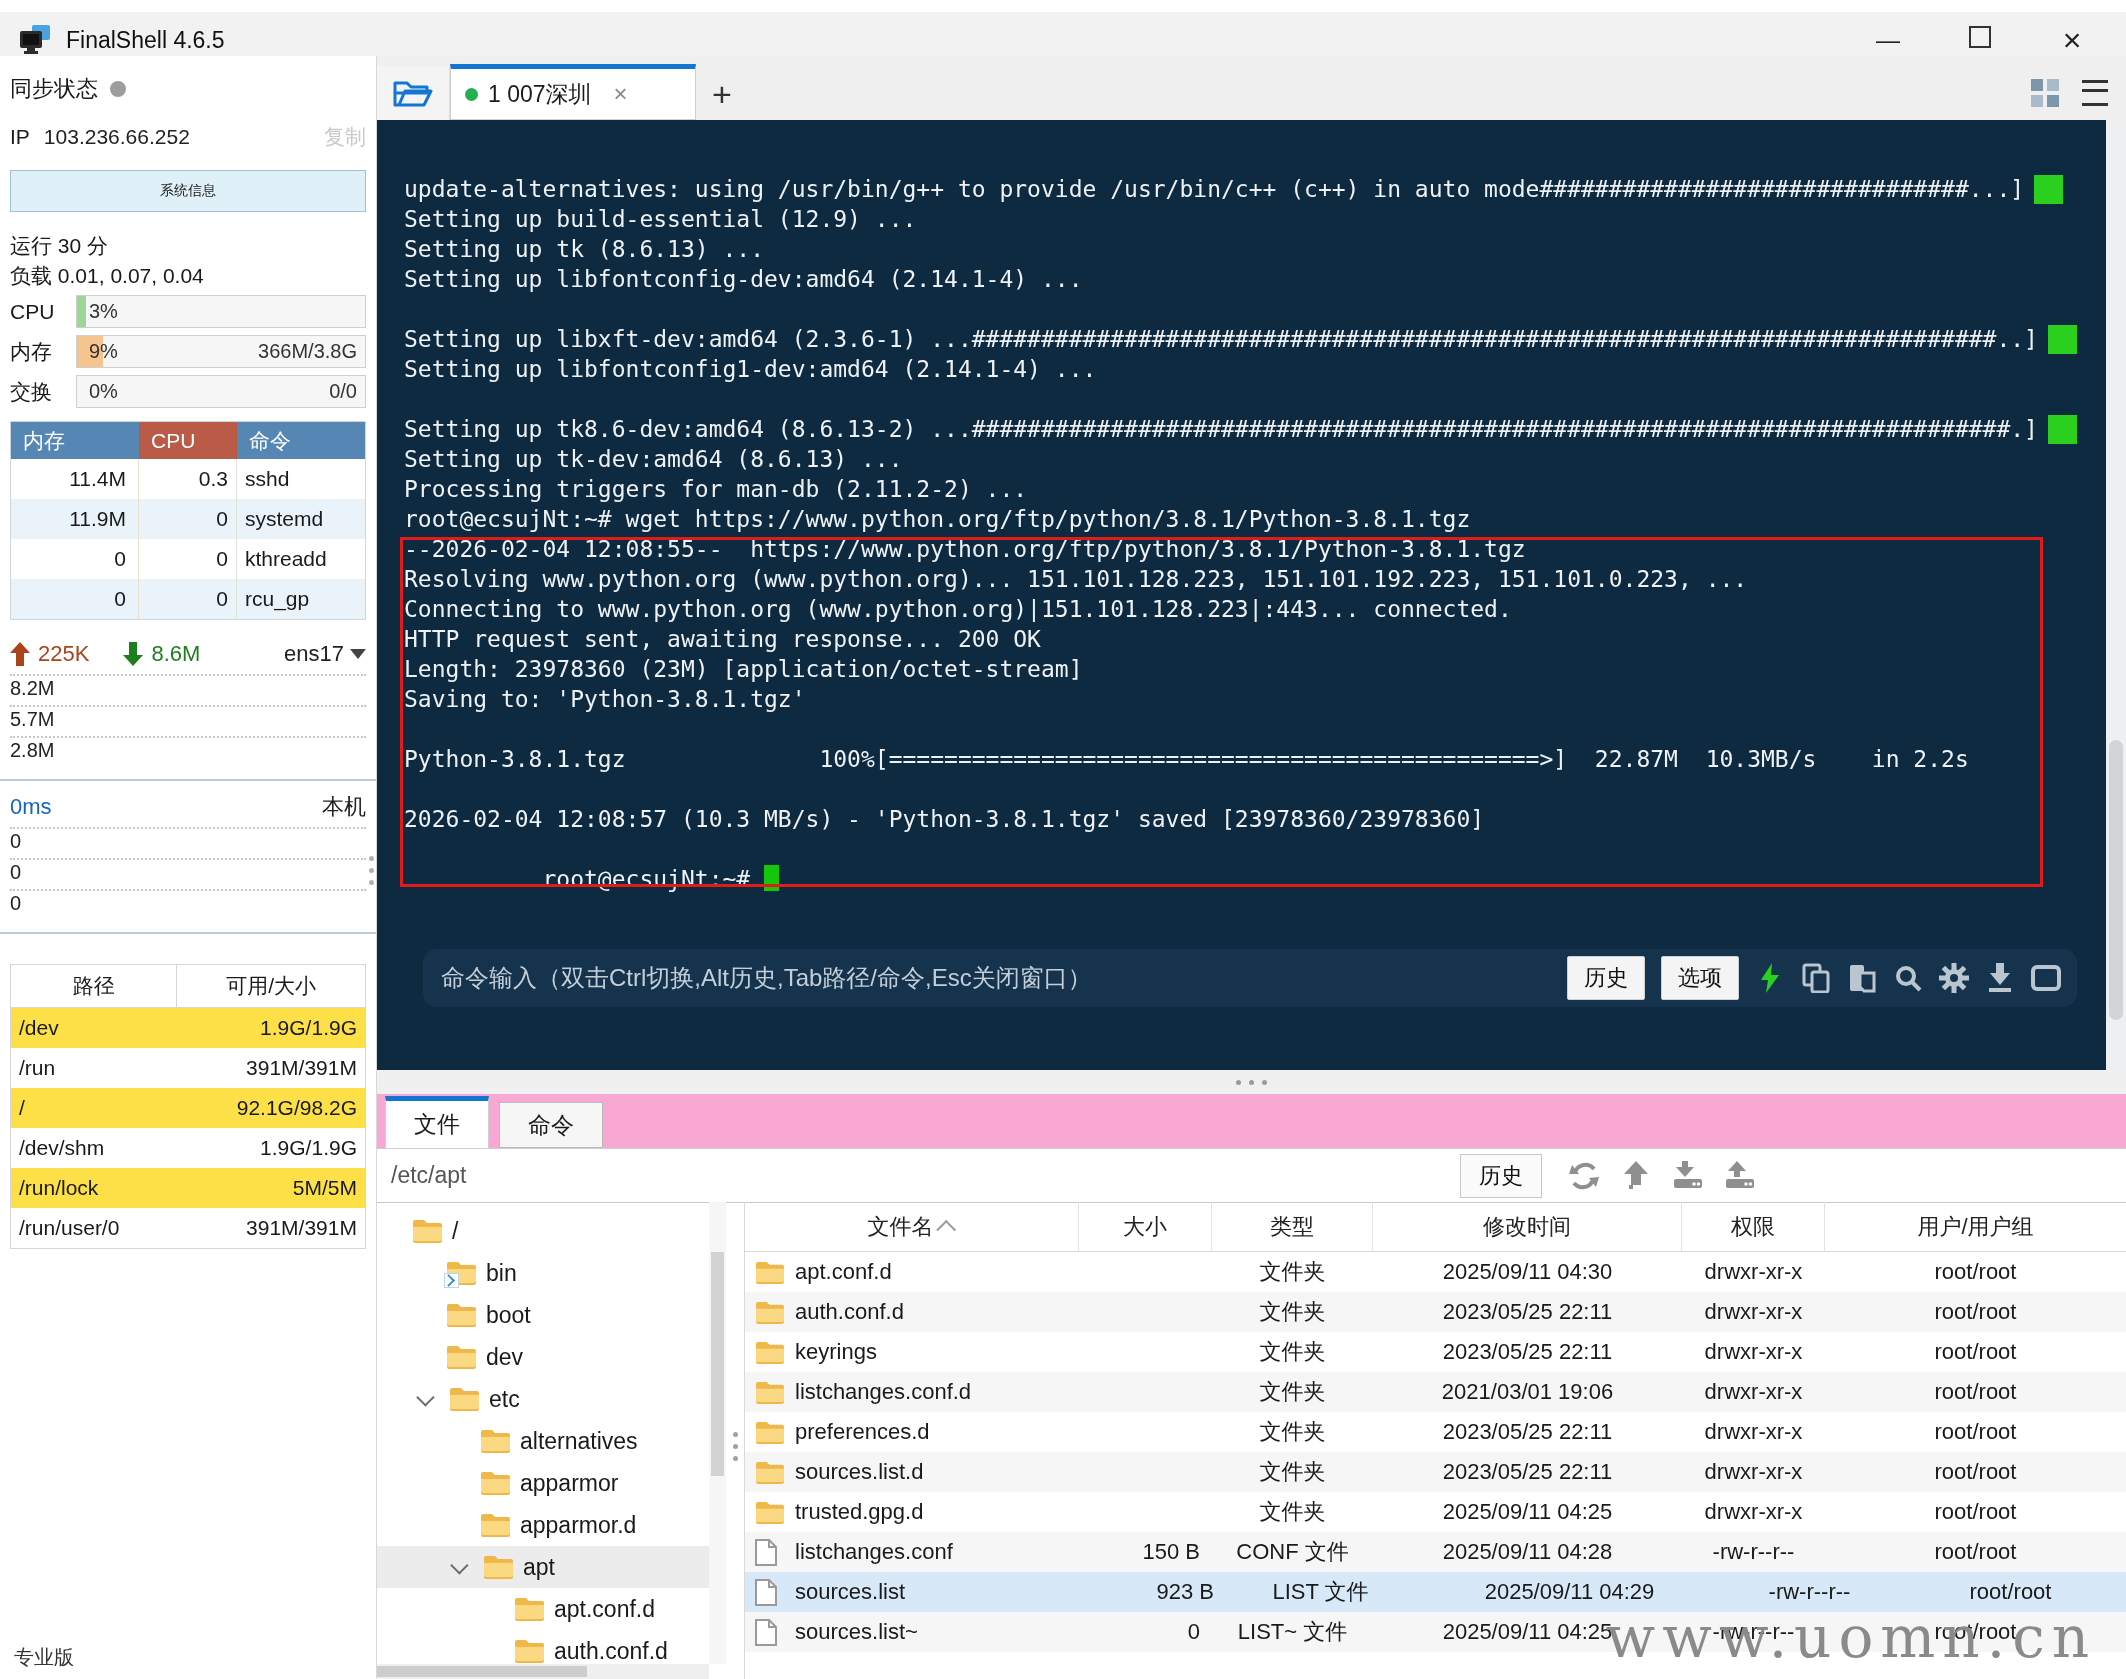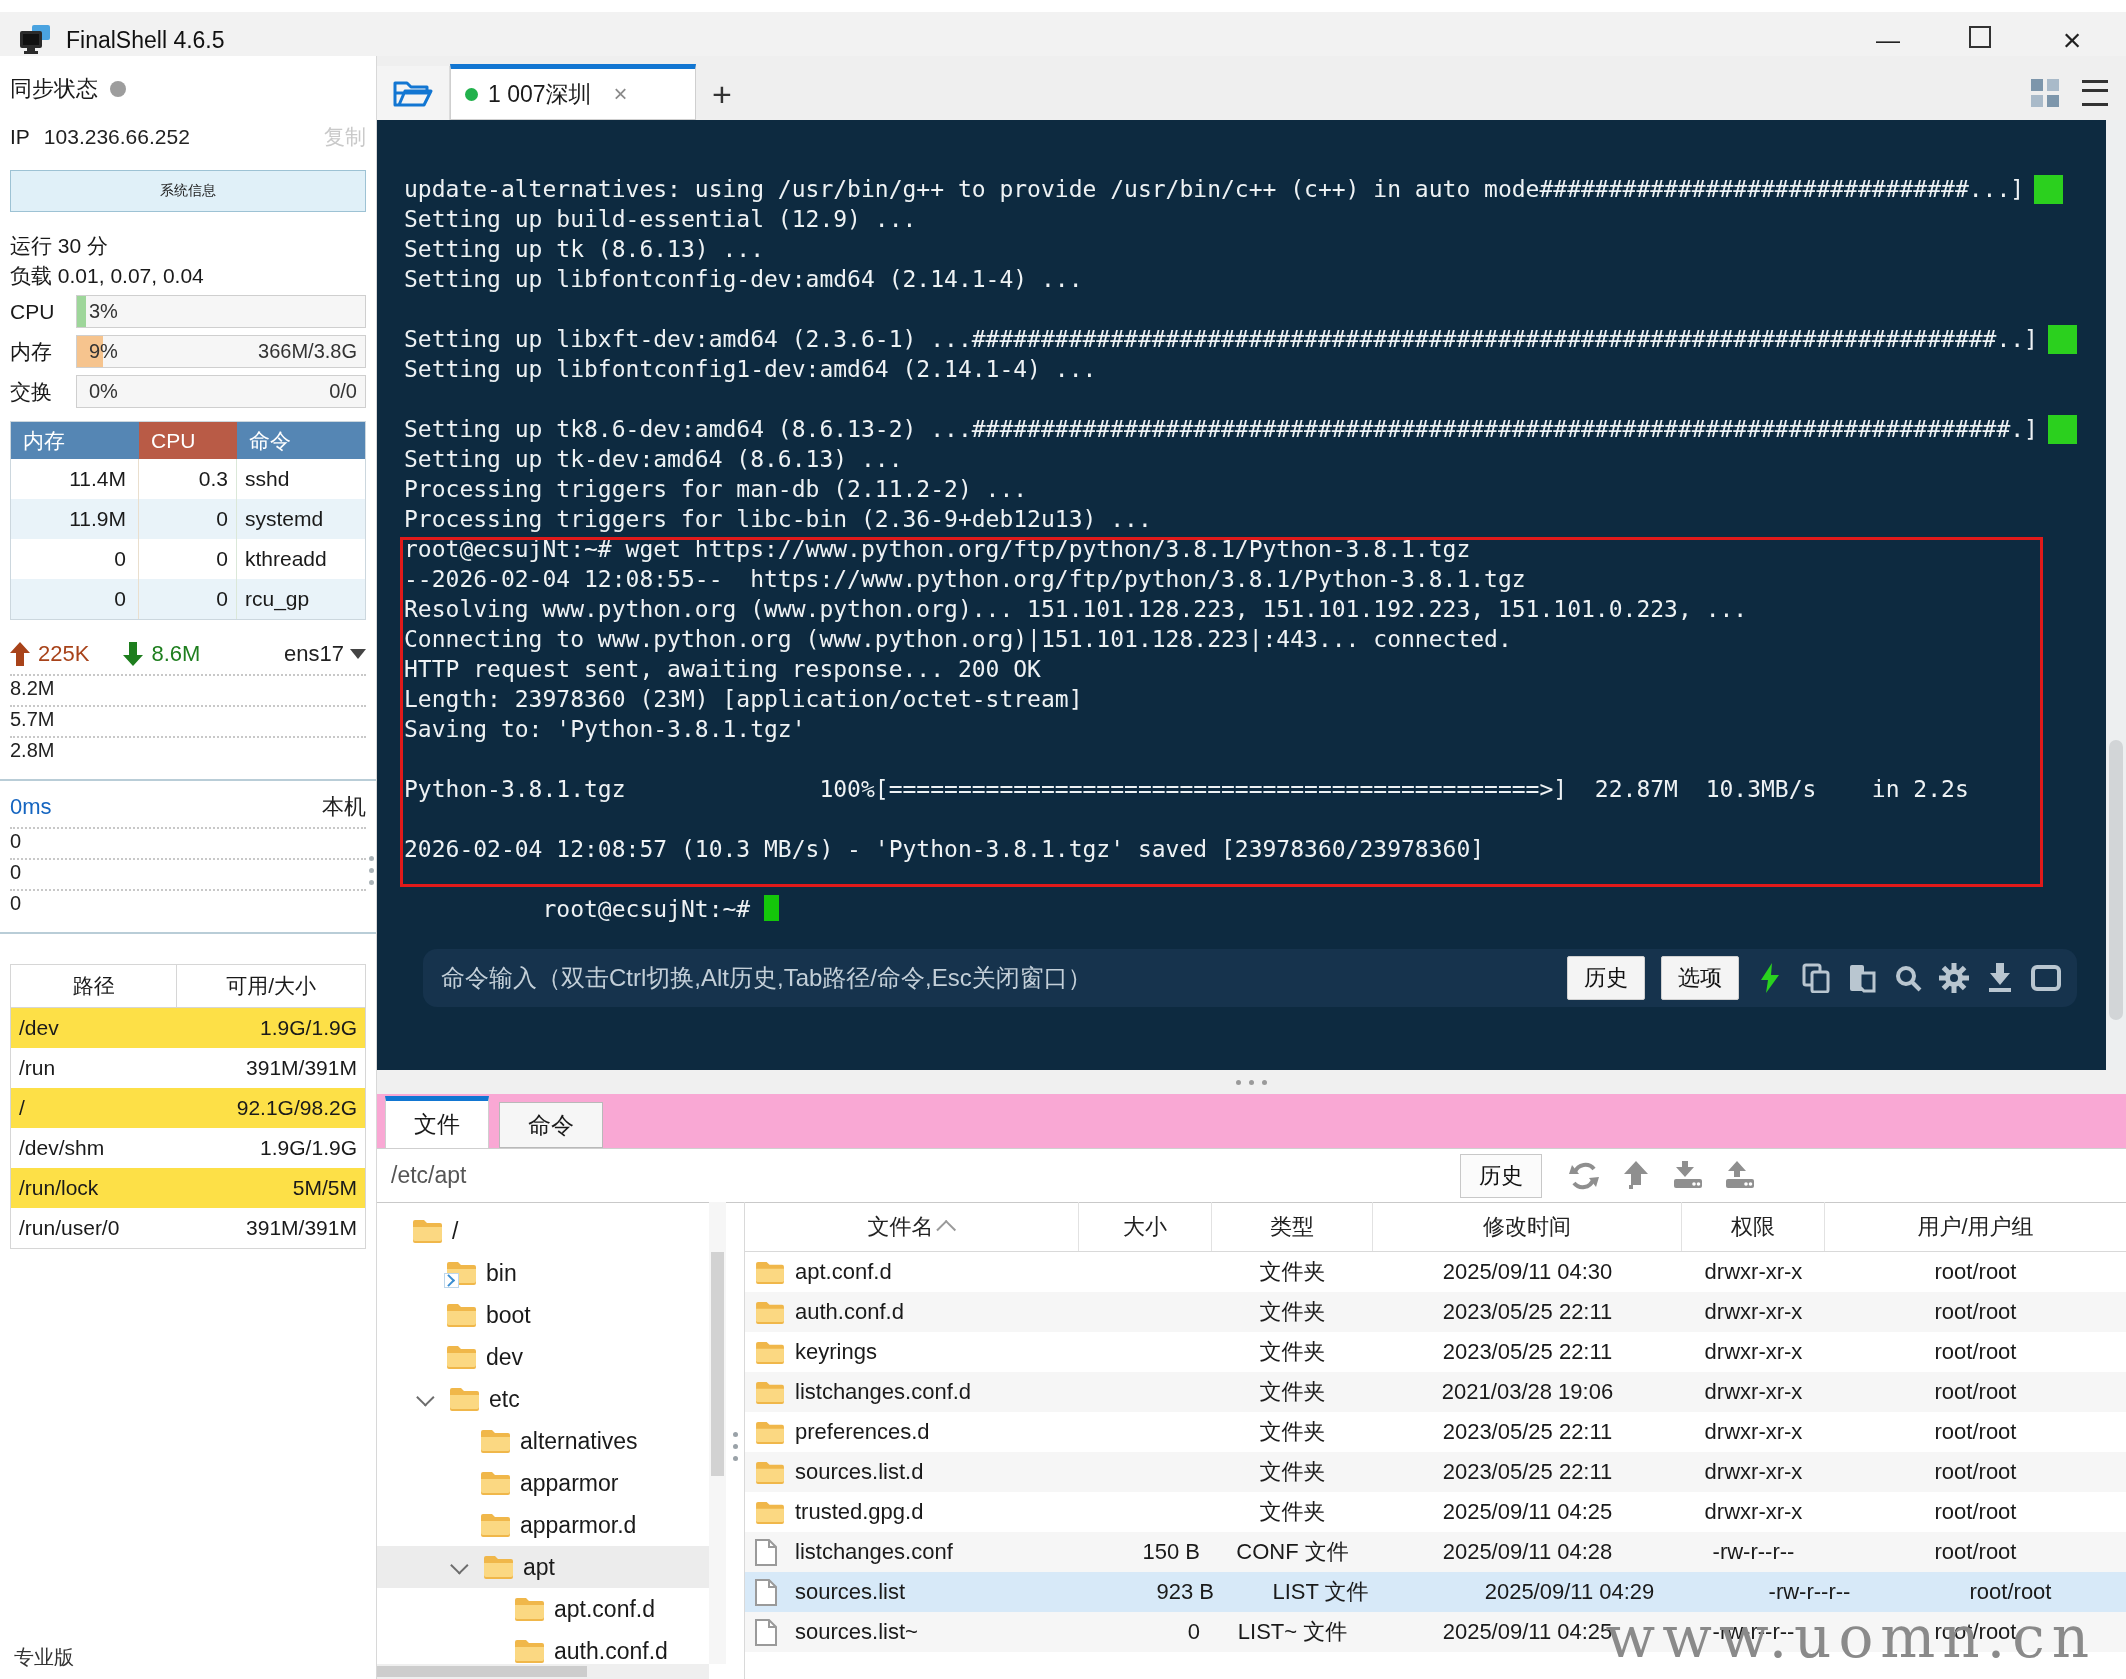--- a/index.html
+++ b/index.html
@@ -384,21 +384,20 @@
             <div class="tline even"><span class="ttext">Setting up libfontconfig1-dev:amd64 (2.14.1-4) ...</span></div>
 
             <div class="tline odd"><span class="ttext"></span></div>
 
             <div class="tline even"><span class="ttext">Setting up tk8.6-dev:amd64 (8.6.13-2) ...###########################################################################.]</span><span class="gblock"></span></div>
 
             <div class="tline odd"><span class="ttext">Setting up tk-dev:amd64 (8.6.13) ...</span></div>
 
             <div class="tline even"><span class="ttext">Processing triggers for man-db (2.11.2-2) ...</span></div>
 
-            <div class="tline odd"><span class="ttext">Processing triggers for libc-bin (2.36-9+deb12u13) ...</span></div>
 
             <div class="tline even"><span class="ttext">root@ecsujNt:~# wget https://www.python.org/ftp/python/3.8.1/Python-3.8.1.tgz</span></div>
 
             <div class="tline odd"><span class="ttext">--2026-02-04 12:08:55--  https://www.python.org/ftp/python/3.8.1/Python-3.8.1.tgz</span></div>
 
             <div class="tline even"><span class="ttext">Resolving www.python.org (www.python.org)... 151.101.128.223, 151.101.192.223, 151.101.0.223, ...</span></div>
 
             <div class="tline odd"><span class="ttext">Connecting to www.python.org (www.python.org)|151.101.128.223|:443... connected.</span></div>
 
             <div class="tline even"><span class="ttext">HTTP request sent, awaiting response... 200 OK</span></div>
@@ -747,21 +746,21 @@
                     <svg width="30" height="25" viewBox="0 0 31 26">
                       <path d="M1 4 a2 2 0 0 1 2-2 h9 l3 3 h13 a2 2 0 0 1 2 2 v16 a2 2 0 0 1-2 2 h-25 a2 2 0 0 1-2-2 z" fill="#f0b74a"></path>
                       <path d="M1 9 h29 v12 a2 2 0 0 1-2 2 h-25 a2 2 0 0 1-2-2 z" fill="#fbd882"></path>
                     </svg>
                   </span>
 
                   <span>listchanges.conf.d</span>
                 </div>
                 <div class="fcell col-size"></div>
                 <div class="fcell">文件夹</div>
-                <div class="fcell">2021/03/28 19:06</div>
+                <div class="fcell">2021/03/01 19:06</div>
                 <div class="fcell">drwxr-xr-x</div>
                 <div class="fcell">root/root</div>
               </div>
 
               <div class="ftrow even">
                 <div class="fcell col-name">
                   <span class="ficon">
                     <svg width="30" height="25" viewBox="0 0 31 26">
                       <path d="M1 4 a2 2 0 0 1 2-2 h9 l3 3 h13 a2 2 0 0 1 2 2 v16 a2 2 0 0 1-2 2 h-25 a2 2 0 0 1-2-2 z" fill="#f0b74a"></path>
                       <path d="M1 9 h29 v12 a2 2 0 0 1-2 2 h-25 a2 2 0 0 1-2-2 z" fill="#fbd882"></path>

